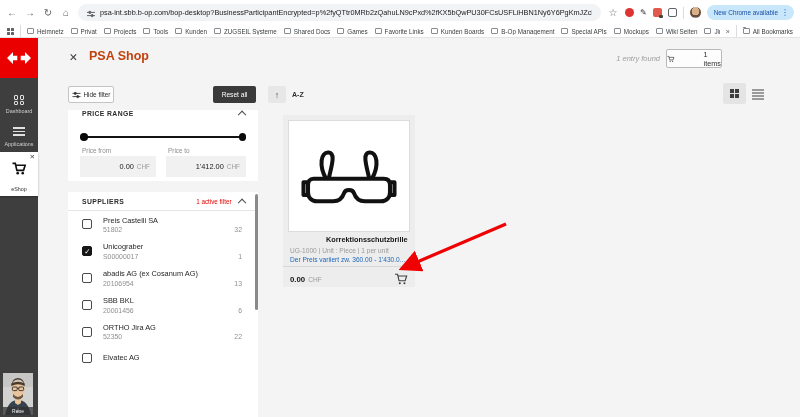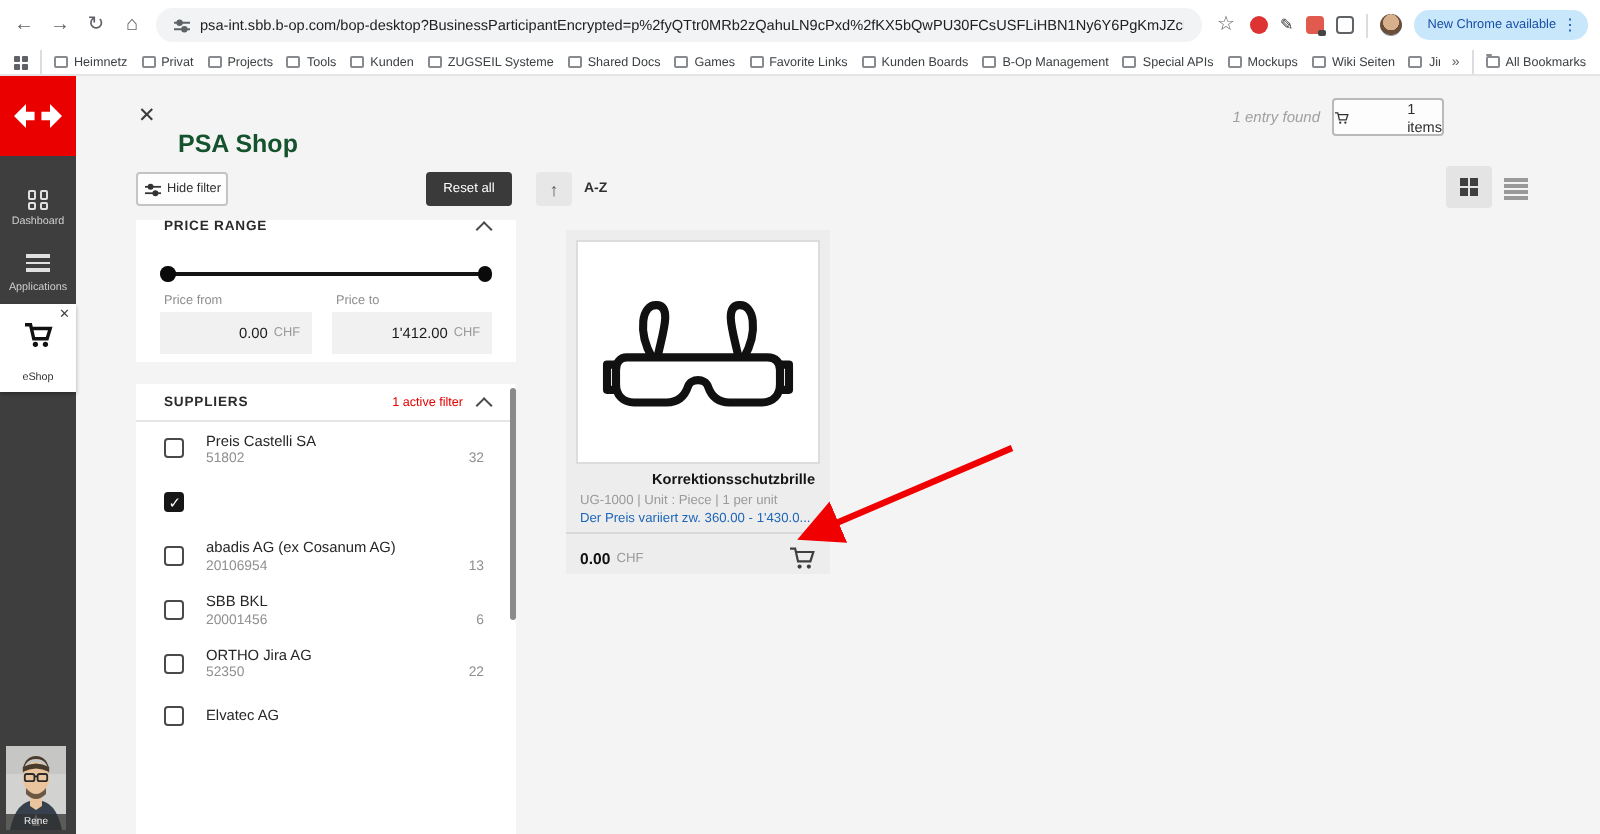--- a/index.html
+++ b/index.html
@@ -59,21 +59,21 @@
     box-shadow:0 1px 2px rgba(0,0,0,.3); }
   #eshop-close { position:absolute; right:3px; top:1px; font-size:6.5px; color:#444; }
   #eshop-cart { position:absolute; left:50%; top:9px; transform:translateX(-50%); color:#111; }
   #eshop-label { position:absolute; left:0; bottom:4px; width:100%; text-align:center; font-size:5.4px; color:#333; }
   #user-avatar { position:absolute; left:3px; top:335px; width:30px; height:42px; overflow:hidden; background:#d8d8d6; }
   #user-name { position:absolute; left:0; bottom:0; width:100%; background:rgba(50,50,50,.75);
     color:#eee; font-size:5px; text-align:center; padding:1px 0; }
 
   
   #hdr-close { position:absolute; left:69px; top:13px; font-size:10.5px; color:#3a3a3a; }
-  #page-title { position:absolute; left:89px; top:27px; font-size:12.5px; font-weight:bold; color:#14532d; }
+  #page-title { position:absolute; left:89px; top:11px; font-size:12.5px; font-weight:bold; color:#c2410c; }
   #results-info { position:absolute; right:140px; top:16px; font-size:7.5px; font-style:italic; color:#a0a0a0; }
   #cart-btn { position:absolute; right:78px; top:11px; width:56px; height:19px; background:#fdfdfd;
     border:1px solid #b9b9b9; border-radius:2px; display:flex; align-items:center; justify-content:center; gap:4px; }
   #cart-btn .t { font-size:7.3px; color:#2f2f2f;margin-left:25px; }
 
   
   #hide-filter-btn { position:absolute; left:68px; top:48px; width:46px; height:17px; background:#fdfdfd;
     border:1px solid #c4c4c4; border-radius:2px; display:flex; align-items:center; justify-content:center; gap:3px; }
   #hide-filter-btn .t { font-size:6.4px; color:#2f2f2f; }
   #reset-all-btn { position:absolute; left:213px; top:48px; width:43px; height:17px; background:#3a3a3a;
@@ -335,20 +335,27 @@
             <div class="sinfo">
               <div class="sname">Preis Castelli SA</div>
               <div class="srow2">
                 <span class="sid">51802</span>
                 <span class="scount">32</span>
               </div>
             </div>
           </div>
           <div class="srow">
             <span class="cb checked"></span>
+            <div class="sinfo">
+              <div class="sname">Unicograber</div>
+              <div class="srow2">
+                <span class="sid">S00000017</span>
+                <span class="scount">1</span>
+              </div>
+            </div>
           </div>
           <div class="srow">
             <span class="cb"></span>
             <div class="sinfo">
               <div class="sname">abadis AG (ex Cosanum AG)</div>
               <div class="srow2">
                 <span class="sid">20106954</span>
                 <span class="scount">13</span>
               </div>
             </div>

